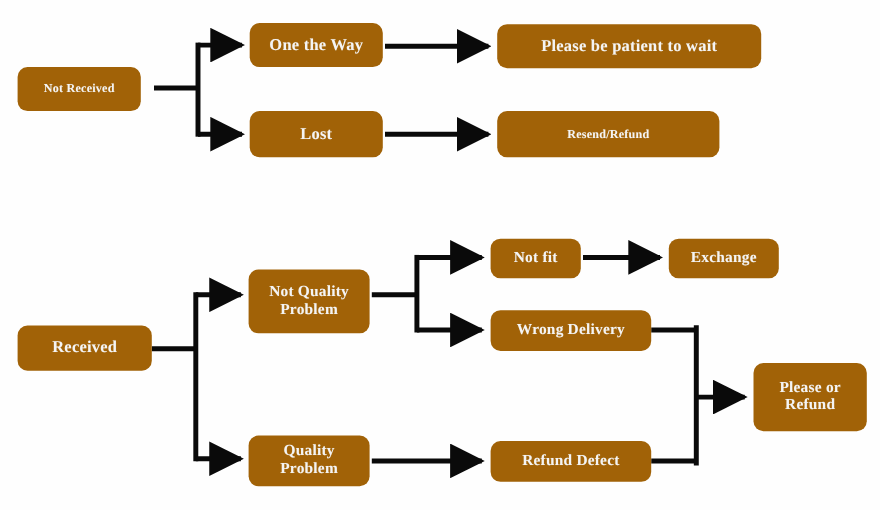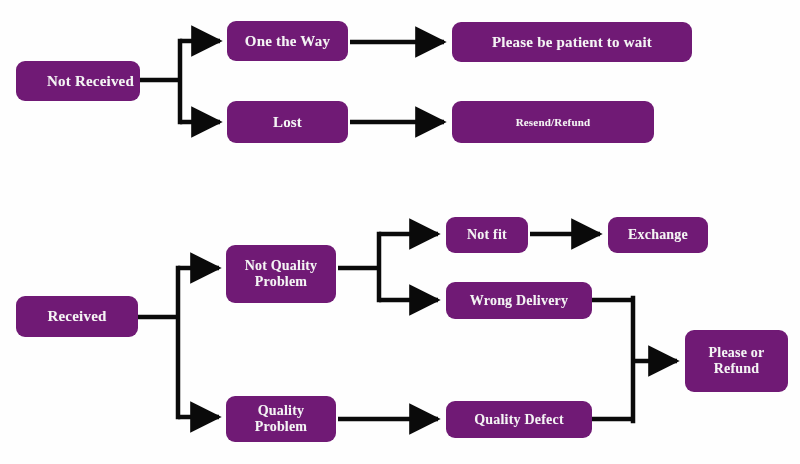--- a/index.html
+++ b/index.html
@@ -18,21 +18,21 @@
   #edges {
     position: absolute;
     left: 0;
     top: 0;
     width: 800px;
     height: 464px;
     pointer-events: none;
   }
   .node {
     position: absolute;
-    background: #701a75;
+    background: #a16207;
     color: #f4f4f4;
     border-radius: 9px;
     display: flex;
     align-items: center;
     justify-content: center;
     text-align: center;
     font-weight: bold;
     font-family: "Liberation Serif", "DejaVu Serif", serif;
     letter-spacing: 0.2px;
     line-height: 1.12;
@@ -84,21 +84,21 @@
     <path d="M530,234 L600,234" stroke="#0a0a0a" stroke-width="4.5" fill="none" marker-end="url(#ah)"></path>
 
     <path d="M338,419 L438,419" stroke="#0a0a0a" stroke-width="4.5" fill="none" marker-end="url(#ah)"></path>
 
     <path d="M592,300 L633,300" stroke="#0a0a0a" stroke-width="4.5" fill="none"></path>
     <path d="M592,419 L633,419" stroke="#0a0a0a" stroke-width="4.5" fill="none"></path>
     <path d="M633,298 L633,421" stroke="#0a0a0a" stroke-width="4.5" fill="none" stroke-linecap="square"></path>
     <path d="M633,361 L677,361" stroke="#0a0a0a" stroke-width="4.5" fill="none" marker-end="url(#ah)"></path>
   </svg>
 
-  <div class="node" style="left:16px; top:61px; width:124px; height:40px; font-size:15px;justify-content:flex-end;">
+  <div class="node" style="left:16px; top:61px; width:112px; height:40px; font-size:11px;">
     <span>Not Received</span>
   </div>
 
   <div class="node" style="left:227px; top:21px; width:121px; height:40px; font-size:15px;">
     <span>One the Way</span>
   </div>
 
   <div class="node" style="left:452px; top:22px; width:240px; height:40px; font-size:15px;">
     <span>Please be patient to wait</span>
   </div>
@@ -131,21 +131,21 @@
 
   <div class="node" style="left:608px; top:217px; width:100px; height:36px; font-size:14px;">
     <span>Exchange</span>
   </div>
 
   <div class="node" style="left:446px; top:282px; width:146px; height:37px; font-size:14px;">
     <span>Wrong Delivery</span>
   </div>
 
   <div class="node" style="left:446px; top:401px; width:146px; height:37px; font-size:14px;">
-    <span>Quality Defect</span>
+    <span>Refund Defect</span>
   </div>
 
   <div class="node" style="left:685px; top:330px; width:103px; height:62px; font-size:14px; flex-direction:column;">
     <span>Please or</span>
     <span>Refund</span>
   </div>
 
 </div>
 
 </body></html>

